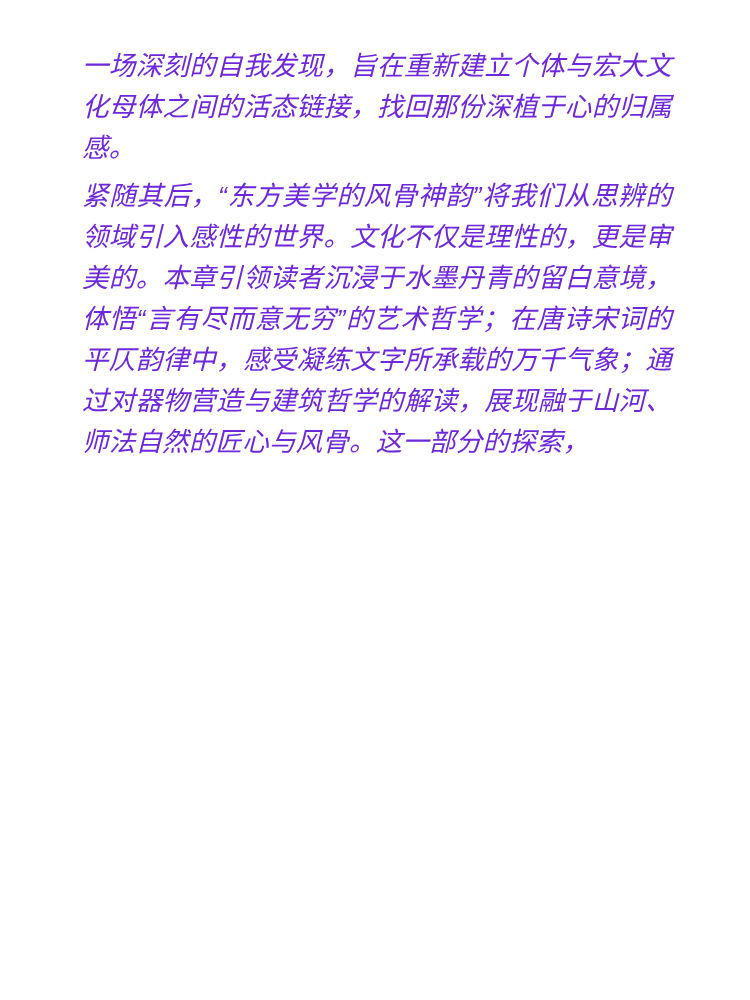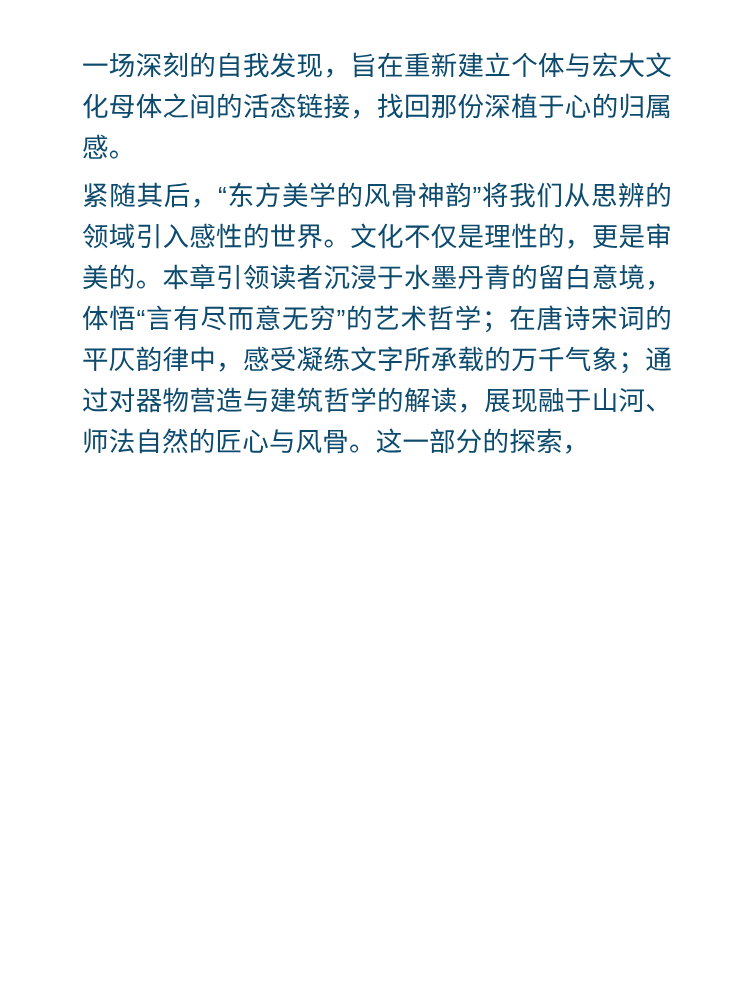--- a/index.html
+++ b/index.html
@@ -22,25 +22,26 @@
   .text-content {
     position: absolute;
     left: 82px;
     top: 46px;
     width: 590px;
   }
   .para {
     margin: 0 0 7px 0;
     font-size: 26.5px;
     line-height: 41px;
-    color: #0c4a6e;
+    color: #6d28d9;
     text-align: justify;
     letter-spacing: 0.2px;
     word-break: normal;
     font-weight: 400;
+    font-style: italic;
   }
   .para:last-child {
     margin-bottom: 16px;
   }
 </style>
 </head>
 <body>
 
 <main class="page">
   <div class="text-content">

